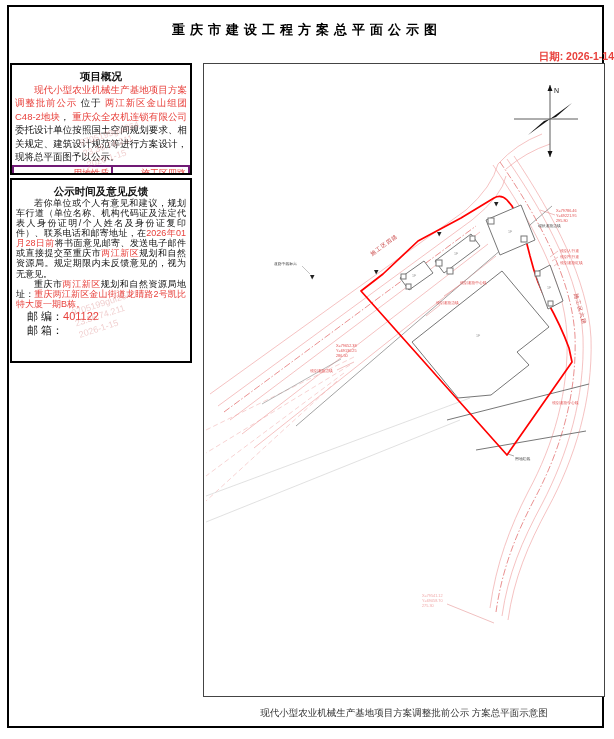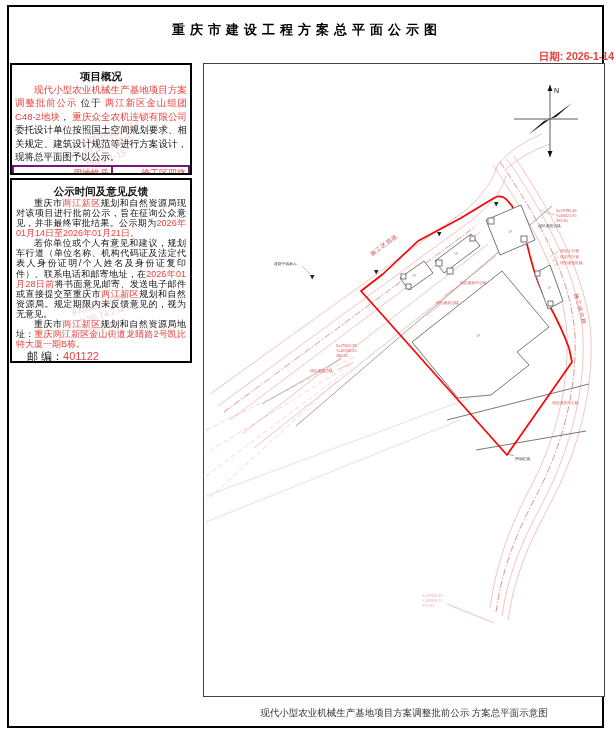--- a/index.html
+++ b/index.html
@@ -49,21 +49,20 @@
         <td class="lbl">用地性质</td>
         <td>施工区四路</td>
       </tr>
 
     </tbody>
       </table>
   </div>
 
   <div class="box box2">
     <div class="box-header">公示时间及意见反馈</div>
-    <div class="para"><span>重庆市</span><span class="red">两江新区</span><span>规划和自然资源局现对该项目进行批前公示，旨在征询公众意见，并非最终审批结果。公示期为</span><span class="red">2026年01月14日至2026年01月21日。</span></div>
     <div class="para"><span>若你单位或个人有意见和建议，规划车行道（单位名称、机构代码证及法定代表人身份证明/个人姓名及身份证复印件）、联系电话和邮寄地址，在</span><span class="red">2026年01月28日前</span><span>将书面意见邮寄、发送电子邮件或直接提交至重庆市</span><span class="red">两江新区</span><span>规划和自然资源局。规定期限内未反馈意见的，视为无意见。</span></div>
     <div class="para"><span>重庆市</span><span class="red">两江新区</span><span>规划和自然资源局地址：</span><span class="red">重庆两江新区金山街道龙睛路2号凯比特大厦一期B栋。</span></div>
     <div class="contact-line"><span>邮 编：</span><span class="red">401122</span></div>
     <div class="contact-line"><span>邮 箱：</span></div>
 
   </div>
 
   <div class="watermark wm1">
     <div>9705199gui264</div>
     <div>23.36.74.211</div>

